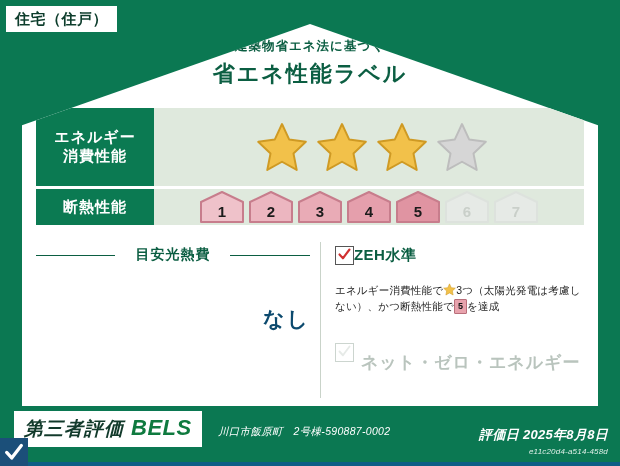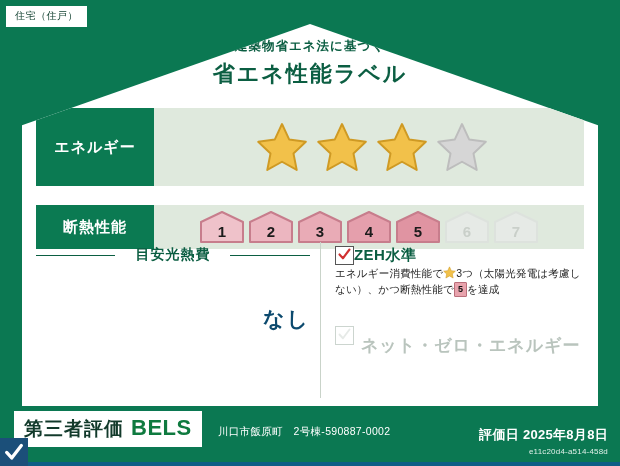--- a/index.html
+++ b/index.html
@@ -13,22 +13,22 @@
   .label-root{
     position:absolute;inset:0;
     background:#0b7852;
   }
 
   
   .corner-tag{
     position:absolute;
     background:#ffffff;
     color:#0d3d2c;
-    font-size:10px;
-    font-weight:400;
+    font-size:15px;
+    font-weight:700;
     letter-spacing:0.5px;
     padding:5px 9px 6px 9px;
     line-height:1;
     white-space:nowrap;
     z-index:6;
   }
   .corner-tag.left{left:6px;top:6px;}
   .corner-tag.right{right:6px;top:6px;}
 
   
@@ -60,21 +60,21 @@
 
   
   .rows{
     position:absolute;
     left:14px;right:14px;
     top:84px;
   }
   .row{
     display:flex;
     align-items:stretch;
-    margin-bottom:19px;
+    margin-bottom:3px;
   }
   .row-label{
     width:118px;
     flex:0 0 118px;
     background:#0b7a52;
     color:#ffffff;
     font-size:15px;
     font-weight:700;
     letter-spacing:1px;
     display:flex;
@@ -84,21 +84,21 @@
     line-height:1.25;
   }
   .row-value{
     flex:1 1 auto;
     background:#dfe9dd;
     display:flex;
     align-items:center;
     justify-content:center;
   }
   .row-energy .row-label,.row-energy .row-value{height:78px;}
-  .row-insul .row-label,.row-insul .row-value{height:44px;justify-content:center;}
+  .row-insul .row-label,.row-insul .row-value{height:36px;justify-content:center;}
 
   
   .stars{display:flex;gap:6px;align-items:center;padding-left:6px;}
   .star{width:54px;height:52px;display:block;}
 
   
   .grades{display:flex;gap:3px;align-items:center;}
   .grade{
     position:relative;
     width:46px;height:34px;
@@ -158,21 +158,21 @@
     background:#fff;
     position:relative;
     flex:0 0 17px;
   }
   .cbox.checked{border-color:#555;}
   .cbox svg{position:absolute;left:1px;top:0px;width:15px;height:15px;}
   .zeh-title{
     font-size:15px;font-weight:700;color:#0b5e42;letter-spacing:0.5px;
   }
   .zeh-desc{
-    margin-top:1px;
+    margin-top:18px;
     font-size:10.5px;
     line-height:1.5;
     color:#1d1d1d;
     letter-spacing:0.2px;
   }
   .mini-star{width:13px;height:13px;vertical-align:-2px;}
   .mini-chip{
     display:inline-block;
     background:#e8a3ad;
     border:1px solid #b96e7a;
@@ -189,20 +189,21 @@
   }
   .nze-text{font-size:17px;color:#b9c4bd;letter-spacing:1px;font-weight:700;margin-top:20px;}
   .cbox.ghost{border-color:#ccd5cf;}
   .cbox.ghost svg{opacity:.35;}
 
   
   .footer{
     position:absolute;
     left:0;right:0;bottom:0;height:65px;
     z-index:4;
+    font-style:italic;
   }
   .bels-plate{
     position:absolute;
     left:14px; top:10px;
     background:#ffffff;
     padding:4px 10px 5px 10px;
     display:flex;align-items:baseline;gap:7px;
     z-index:5;
   }
   .bels-jp{
@@ -254,20 +255,21 @@
     <div class="house-title-wrap">
       <div class="house-subtitle">建築物省エネ法に基づく</div>
       <div class="house-title">省エネ性能ラベル</div>
     </div>
 
     <div class="rows">
 
       <div class="row row-energy">
         <div class="row-label">
           <span>エネルギー</span>
+          <span>消費性能</span>
         </div>
         <div class="row-value">
           <div class="stars" id="stars">
               <svg viewBox="0 0 24 24" class="star">
                 <polygon points="12,1.4 15.3,8.5 23,9.6 17.3,15 18.8,22.6 12,18.8 5.2,22.6 6.7,15 1,9.6 8.7,8.5" fill="#f2c14a" stroke="#cf9a24" stroke-width="0.9" stroke-linejoin="round"></polygon>
               </svg>
               <svg viewBox="0 0 24 24" class="star">
                 <polygon points="12,1.4 15.3,8.5 23,9.6 17.3,15 18.8,22.6 12,18.8 5.2,22.6 6.7,15 1,9.6 8.7,8.5" fill="#f2c14a" stroke="#cf9a24" stroke-width="0.9" stroke-linejoin="round"></polygon>
               </svg>
               <svg viewBox="0 0 24 24" class="star">

